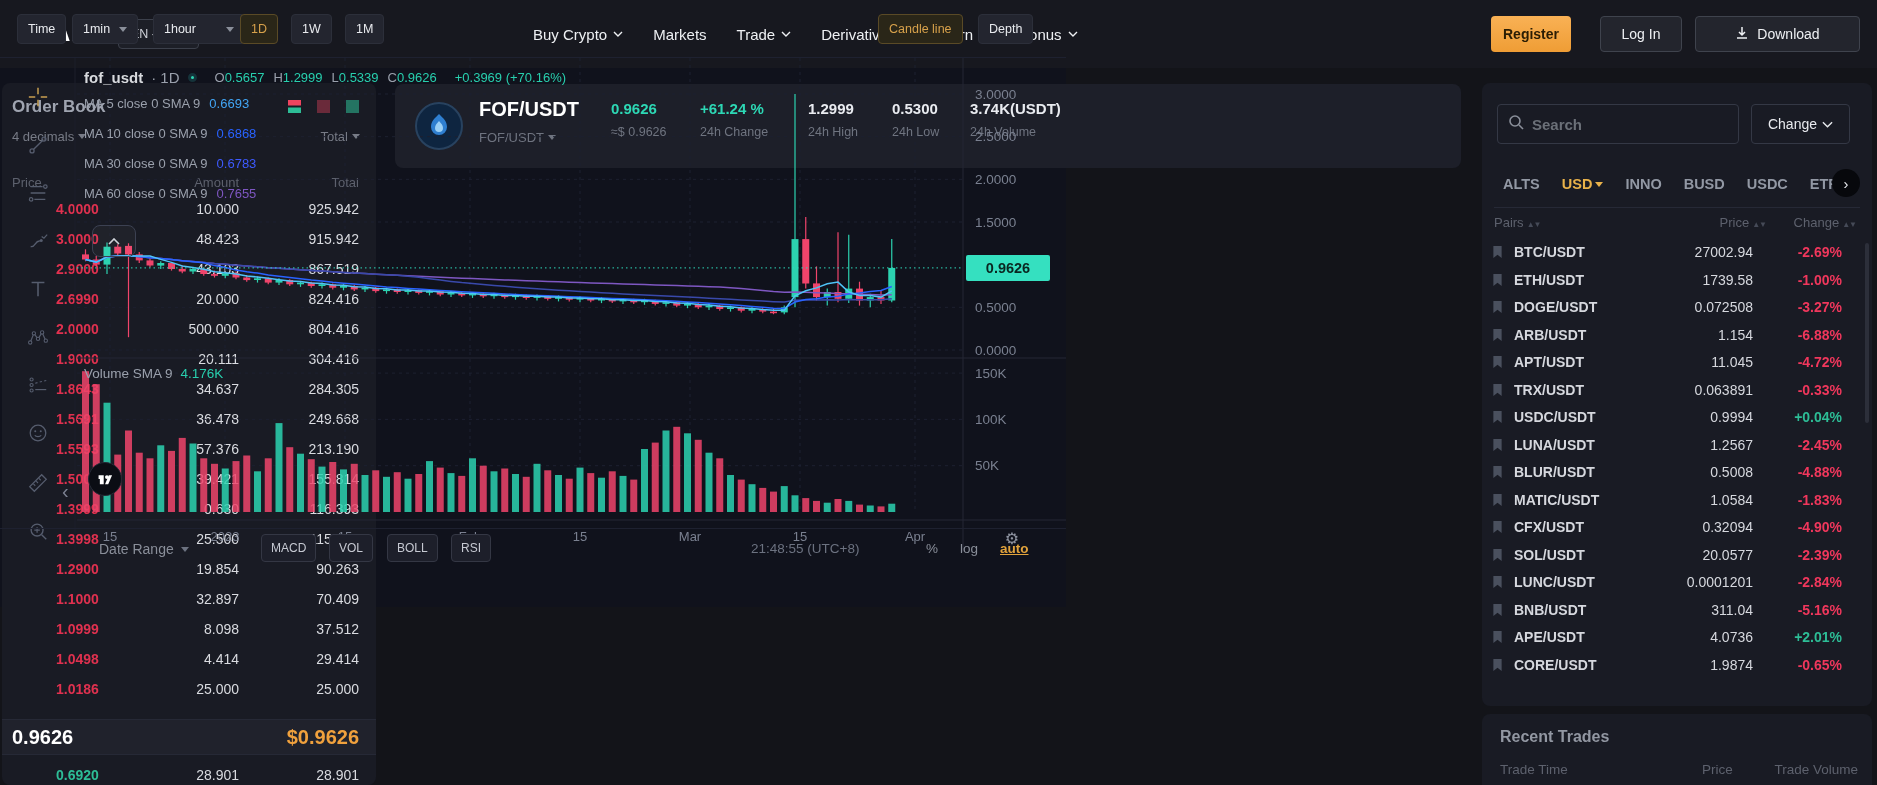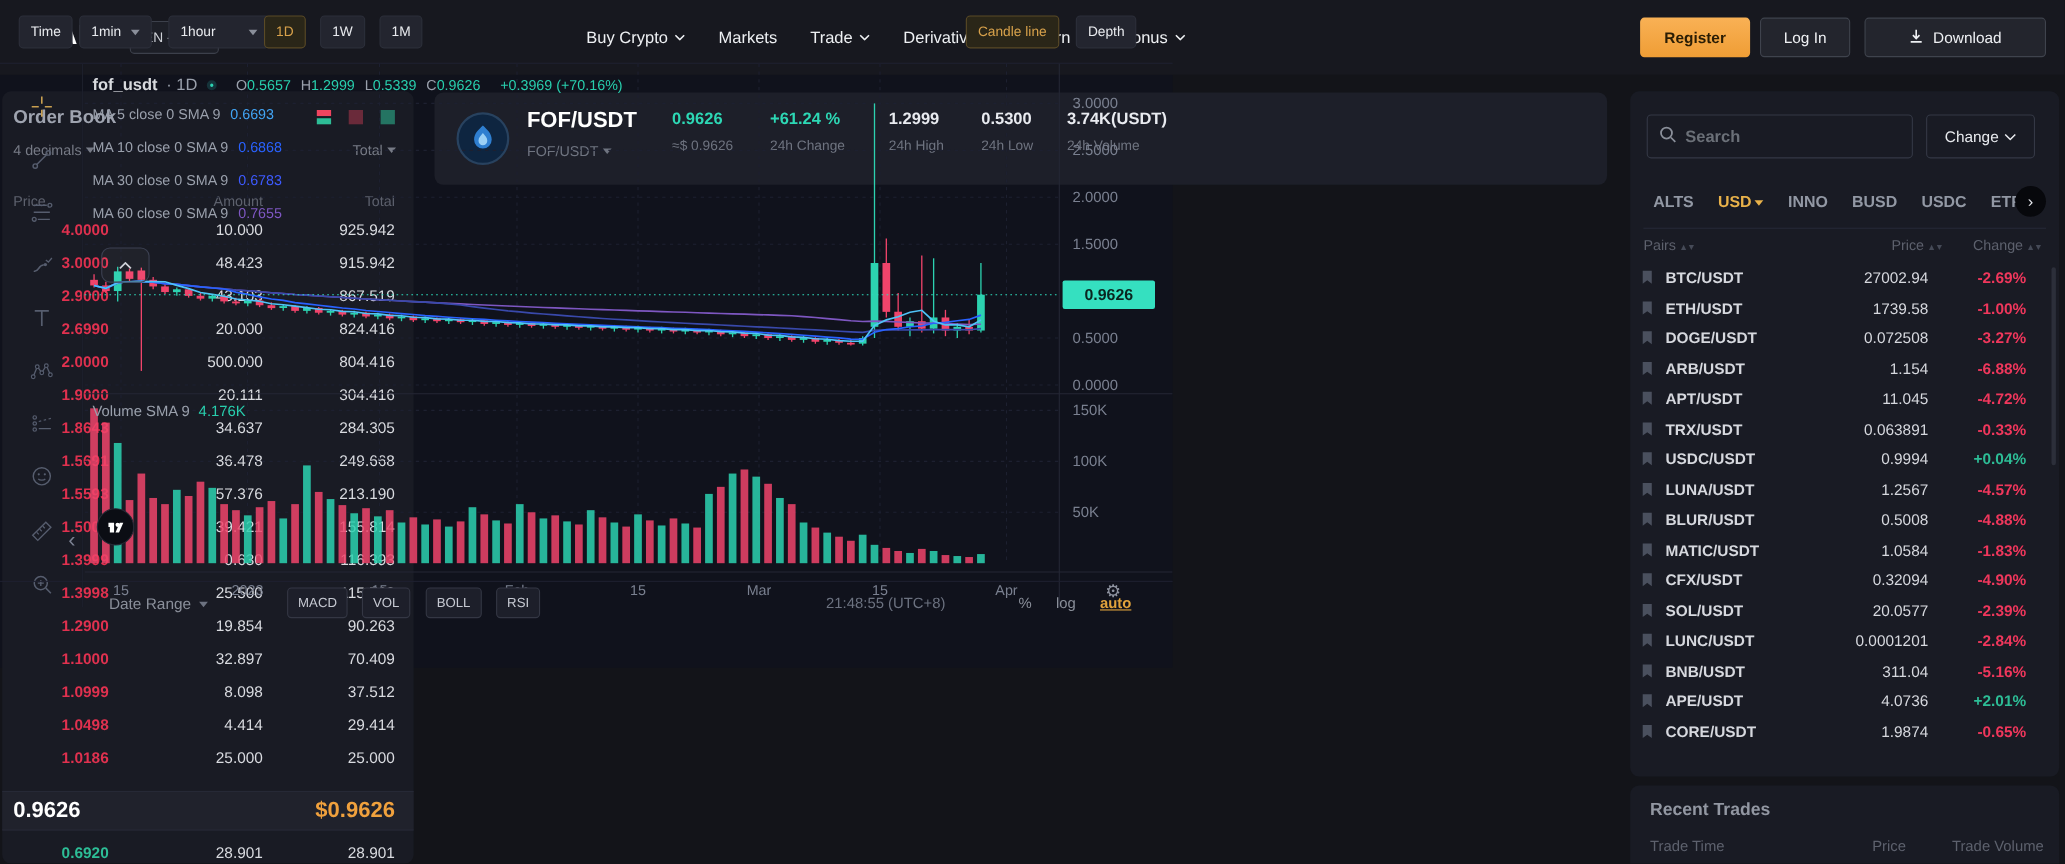--- a/index.html
+++ b/index.html
@@ -7,21 +7,21 @@
   body { background:#131419; font-family:"Liberation Sans",sans-serif; color:#e9ebf0; position:relative; }
   
   #topnav { position:absolute; left:0; top:0; width:1877px; height:68px; background:#17181f; }
   #logo { position:absolute; left:18px; top:18px; font-size:25px; font-weight:800; letter-spacing:.5px; color:#fff; }
   #locale { position:absolute; left:118px; top:19px; height:30px; padding:0 12px; border:1px solid #3c404b; border-radius:4px; color:#cfd2d8; font-size:12.5px; display:flex; align-items:center; background:#1d1f27; }
   #nav-items { position:absolute; left:533px; top:0; height:68px; display:flex; align-items:center; gap:30px; }
   .nav-item { font-size:15px; color:#eef0f3; display:flex; align-items:center; gap:6px; cursor:pointer; white-space:nowrap; }
   .chev { width:10px; height:6px; display:inline-block; }
   .chev svg { display:block; }
   .btn { display:flex; align-items:center; justify-content:center; border-radius:4px; font-size:14px; cursor:pointer; }
-  #btn-register { position:absolute; left:1491px; top:16px; width:100px; height:36px; background:linear-gradient(180deg,#f9b155,#ef9d35); color:#2a1d04; font-weight:700; }
+  #btn-register { position:absolute; left:1491px; top:16px; width:80px; height:36px; background:linear-gradient(180deg,#f9b155,#ef9d35); color:#2a1d04; font-weight:700; }
   #btn-login { position:absolute; left:1600px; top:16px; width:82px; height:36px; background:#23252d; border:1px solid #3f434d; color:#eef0f3; }
   #btn-download { position:absolute; left:1695px; top:16px; width:165px; height:36px; background:#23252d; border:1px solid #3f434d; color:#eef0f3; gap:8px; }
   
   .panel { position:absolute; background:#191b24; border-radius:8px; }
   
   #ob-panel { left:2px; top:83px; width:374px; height:702px; }
   #ob-title { position:absolute; left:10px; top:14px; font-size:17px; font-weight:700; color:#9fa4b0; }
   #ob-modes { position:absolute; right:16px; top:16px; display:flex; gap:14px; }
   #ob-decimals { position:absolute; left:10px; top:46px; font-size:13px; color:#777b86; display:flex; align-items:center; }
   #ob-total-dd { position:absolute; right:16px; top:46px; font-size:13px; color:#777b86; display:flex; align-items:center; }
@@ -867,21 +867,21 @@
         <span class="pair">USDC/USDT</span>
         <span class="price">0.9994</span>
         <span class="chg up">+0.04%</span>
       </div>
       <div class="mk-row">
         <span class="flag"><svg width="11" height="14" viewBox="0 0 12 15">
             <path d="M1.5 1h9v13l-4.5-3.4L1.5 14z" fill="currentColor"></path>
           </svg></span>
         <span class="pair">LUNA/USDT</span>
         <span class="price">1.2567</span>
-        <span class="chg down">-4.57%</span>
+        <span class="chg down">-2.45%</span>
       </div>
       <div class="mk-row">
         <span class="flag"><svg width="11" height="14" viewBox="0 0 12 15">
             <path d="M1.5 1h9v13l-4.5-3.4L1.5 14z" fill="currentColor"></path>
           </svg></span>
         <span class="pair">BLUR/USDT</span>
         <span class="price">0.5008</span>
         <span class="chg down">-4.88%</span>
       </div>
       <div class="mk-row">

